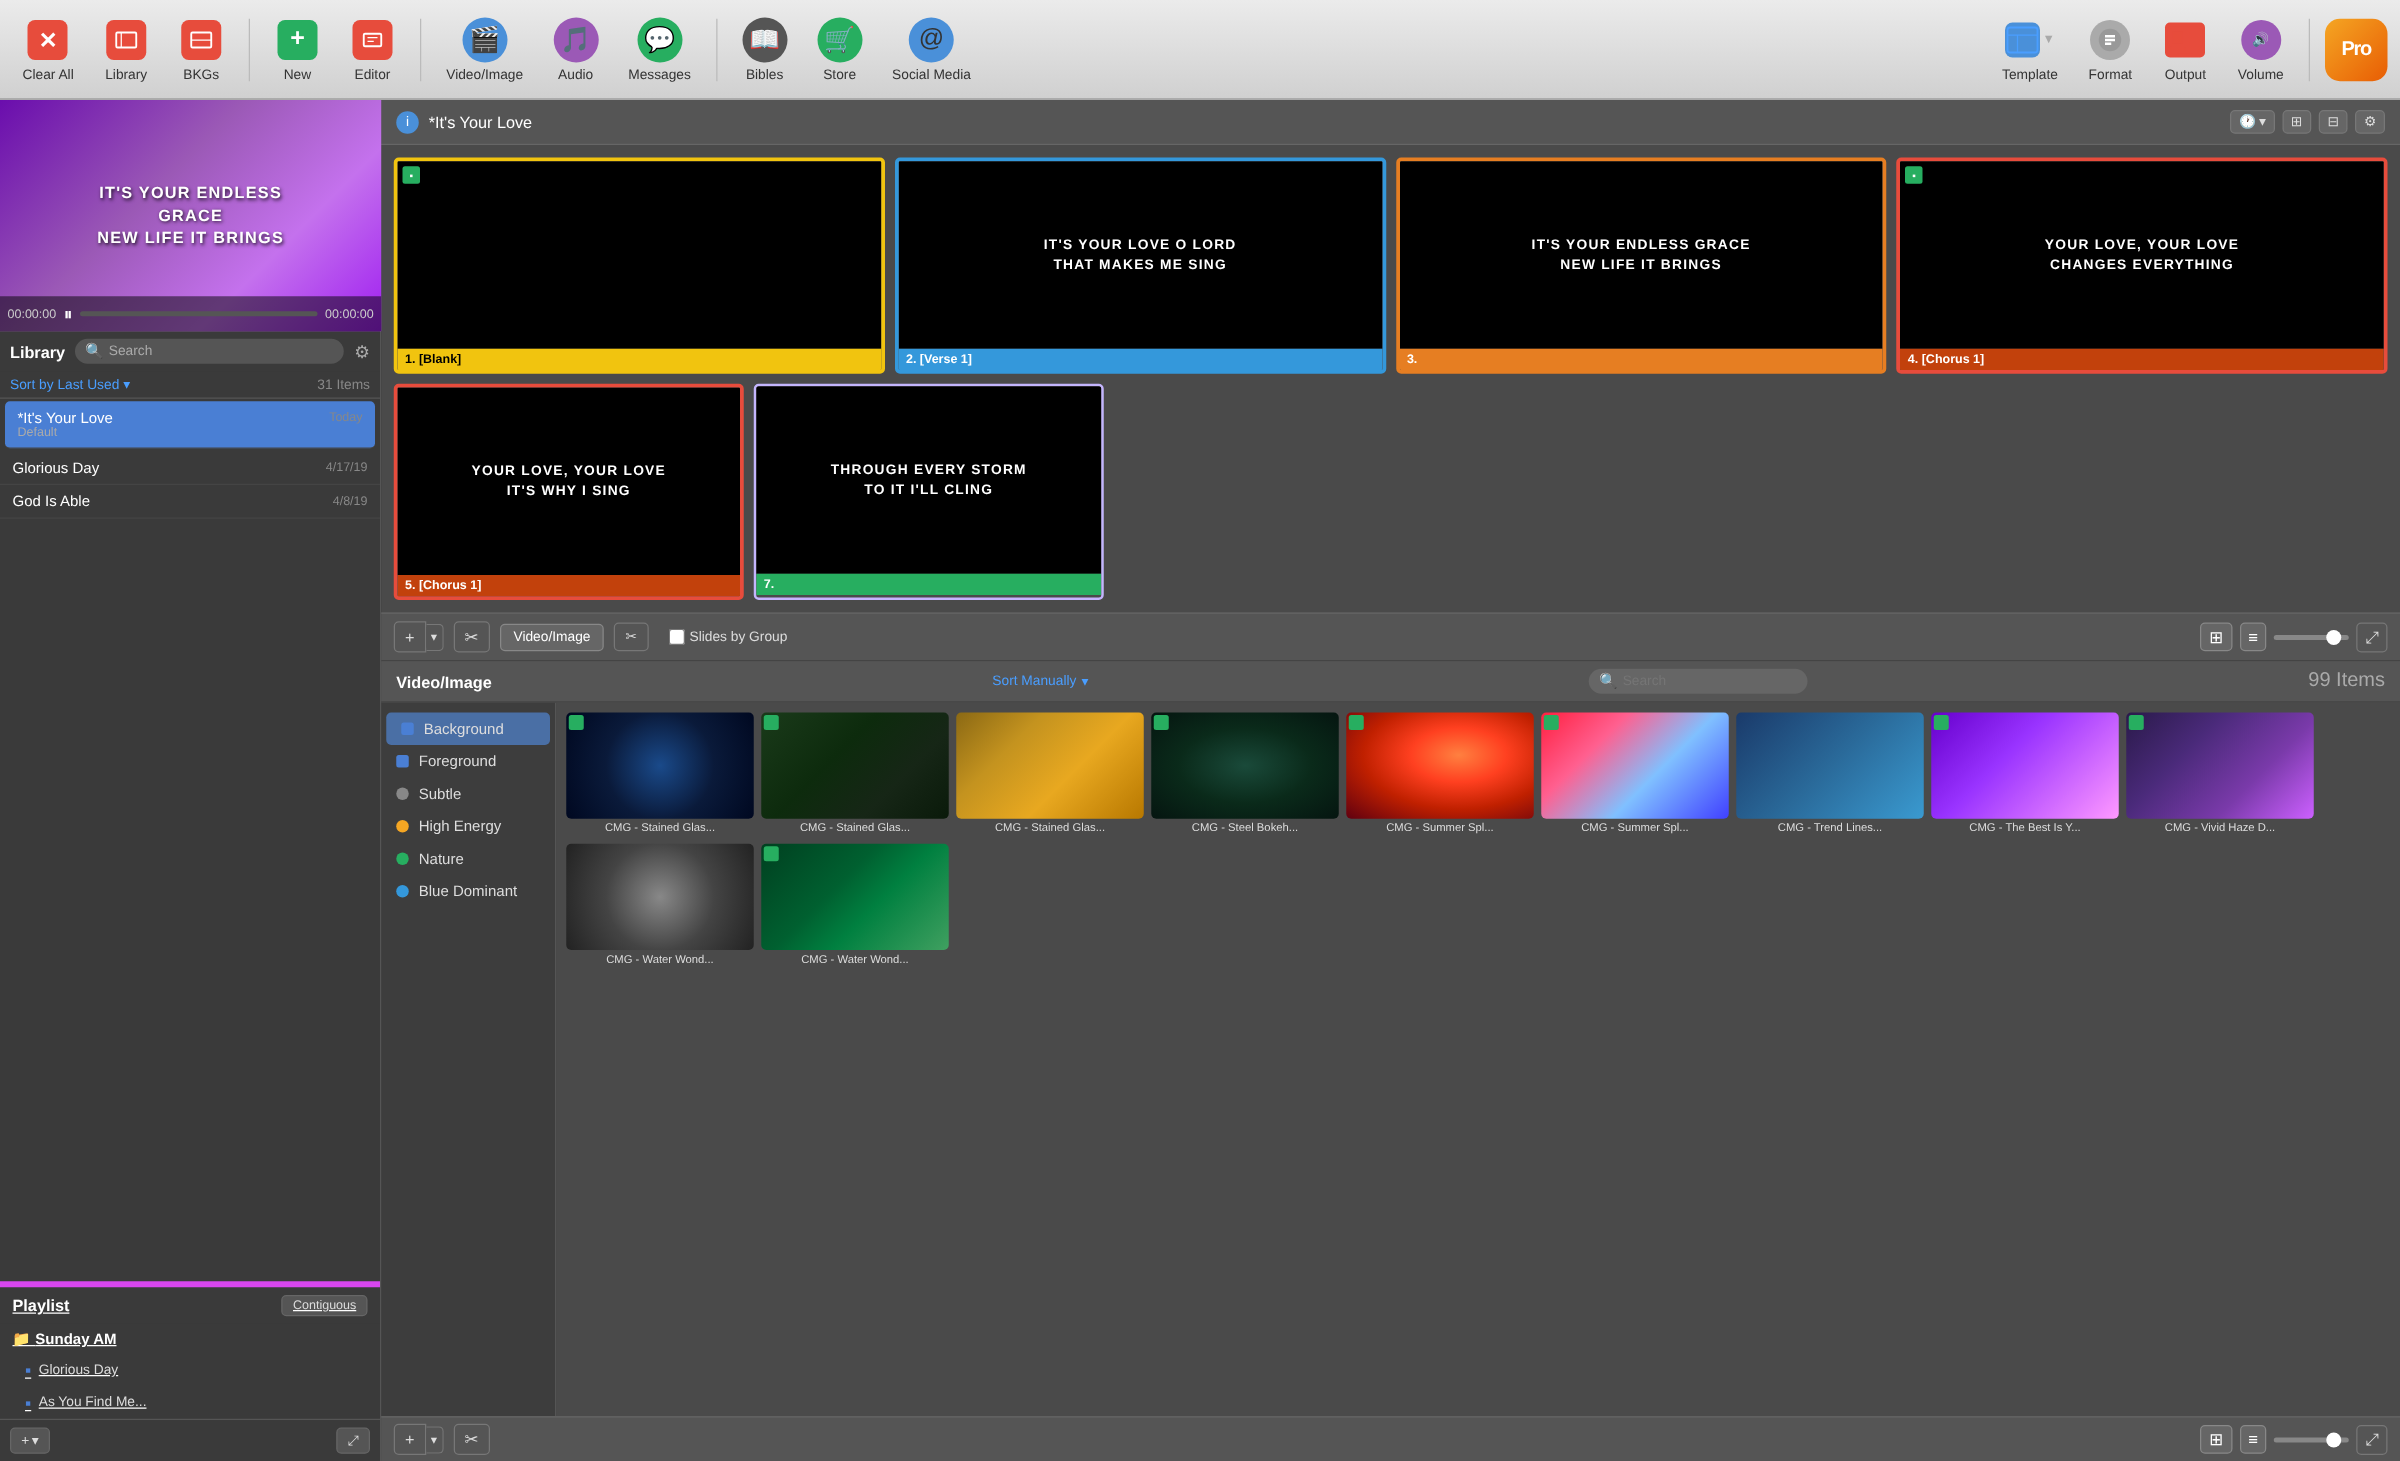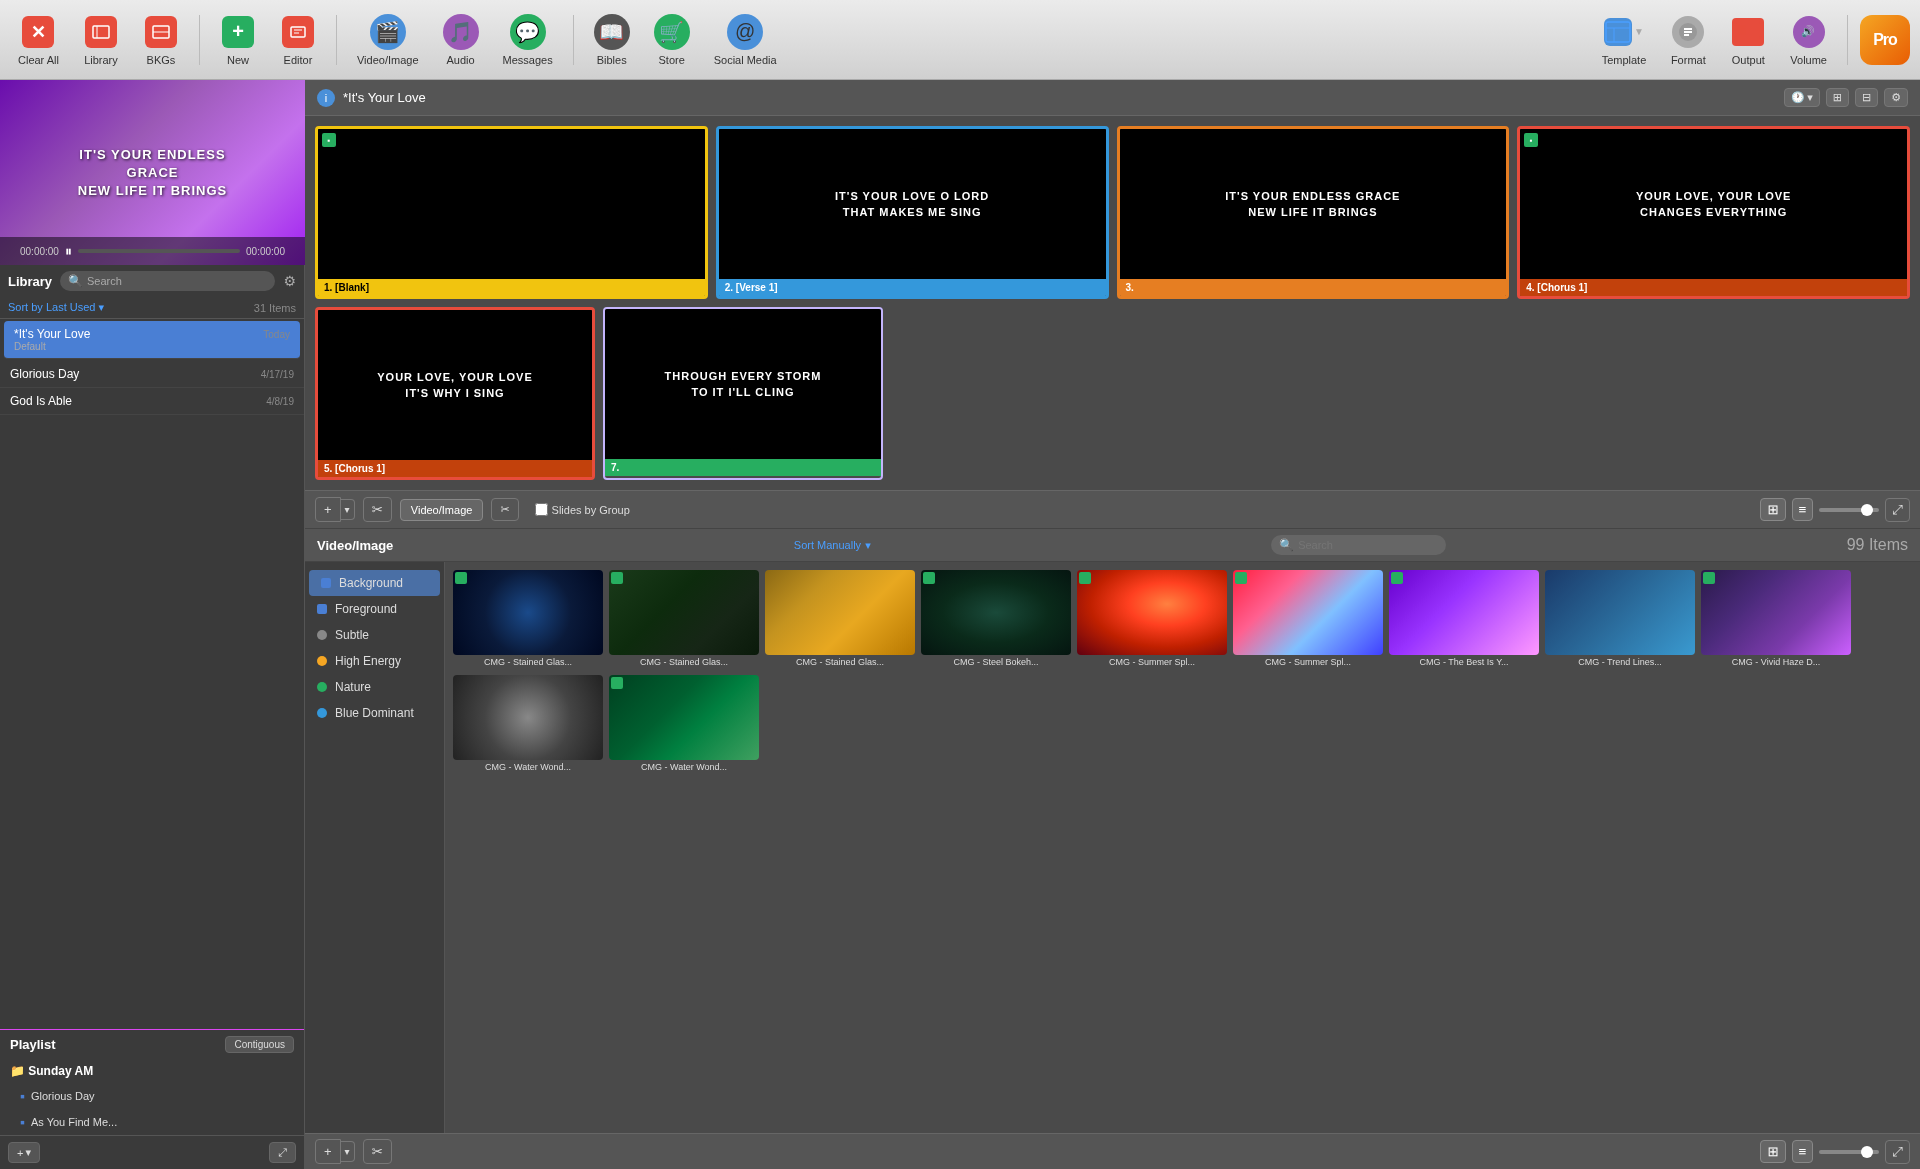--- a/index.html
+++ b/index.html
@@ -52,21 +52,21 @@
       width: 305px; height: 185px; background: linear-gradient(135deg, #6a0dad 0%, #9b59b6 40%, #c471ed 70%, #a020f0 100%);
       position: relative; overflow: hidden; flex-shrink: 0;
     }
     .preview-text {
       position: absolute; top: 50%; left: 50%; transform: translate(-50%, -50%);
       text-align: center; color: #fff; font-weight: 900; font-size: 13px; letter-spacing: 1px;
       text-shadow: 1px 1px 3px rgba(0,0,0,0.8); line-height: 1.4; text-transform: uppercase;
     }
     .preview-controls {
       position: absolute; bottom: 0; left: 0; right: 0; height: 28px;
-      background: rgba(0,0,0,0.5); display: flex; align-items: center; gap: 6px; padding: 0 20px;
+      background: rgba(0,0,0,0.5); display: flex; align-items: center; gap: 6px; padding: 0 6px;
     }
     .time-label { font-size: 10px; color: #ccc; }
     .play-btn { color: #fff; font-size: 14px; cursor: pointer; }
     .progress-bar { flex: 1; height: 4px; background: #555; border-radius: 2px; }
     .progress-fill { width: 0%; height: 100%; background: #888; border-radius: 2px; }
 
     
     .library-header {
       display: flex; align-items: center; justify-content: space-between;
       padding: 6px 8px; background: #3a3a3a;
@@ -91,21 +91,21 @@
     .library-item {
       padding: 6px 10px; cursor: pointer; border-bottom: 1px solid #444;
     }
     .library-item.active { background: #4a7fd4; border-radius: 4px; margin: 2px 4px; }
     .library-item .item-name { font-size: 12px; font-weight: 500; }
     .library-item .item-sub { font-size: 10px; color: #aaa; }
     .library-item-row { display: flex; justify-content: space-between; align-items: center; }
     .item-date { font-size: 10px; color: #888; }
 
     
-    .playlist-section { border-top: 1px solid #d946ef; }
+    .playlist-section { border-top: 5px solid #d946ef; text-decoration: underline; }
     .playlist-header {
       display: flex; align-items: center; justify-content: space-between;
       padding: 6px 10px; background: #3a3a3a;
     }
     .playlist-title { font-size: 13px; font-weight: 600; color: #fff; }
     .contiguous-btn {
       background: #555; border: 1px solid #666; border-radius: 4px;
       color: #ddd; font-size: 10px; padding: 2px 8px; cursor: pointer;
     }
     .playlist-item {
@@ -677,28 +677,28 @@
               <div class="thumb-label">CMG - Summer Spl...</div>
             </div>
 
             <div class="thumb-item">
               <div class="thumb-img t7">
                 <div class="thumb-icon"></div>
               </div>
               <div class="thumb-label">CMG - Summer Spl...</div>
             </div>
             <div class="thumb-item">
+              <div class="thumb-img" style="background:linear-gradient(135deg,#1a3a6a,#2a6a9a,#3a9ad0);"></div>
+              <div class="thumb-label">CMG - Trend Lines...</div>
+            </div>
+            <div class="thumb-item">
               <div class="thumb-img t8">
                 <div class="thumb-icon"></div>
               </div>
               <div class="thumb-label">CMG - The Best Is Y...</div>
-            </div>
-            <div class="thumb-item">
-              <div class="thumb-img" style="background:linear-gradient(135deg,#1a3a6a,#2a6a9a,#3a9ad0);"></div>
-              <div class="thumb-label">CMG - Trend Lines...</div>
             </div>
             <div class="thumb-item">
               <div class="thumb-img" style="background:linear-gradient(135deg,#2a1a4a,#4a2a7a,#7a3aaa,#cc60ff);">
                 <div class="thumb-icon"></div>
               </div>
               <div class="thumb-label">CMG - Vivid Haze D...</div>
             </div>
             <div class="thumb-item">
               <div class="thumb-img t10"></div>
               <div class="thumb-label">CMG - Water Wond...</div>

